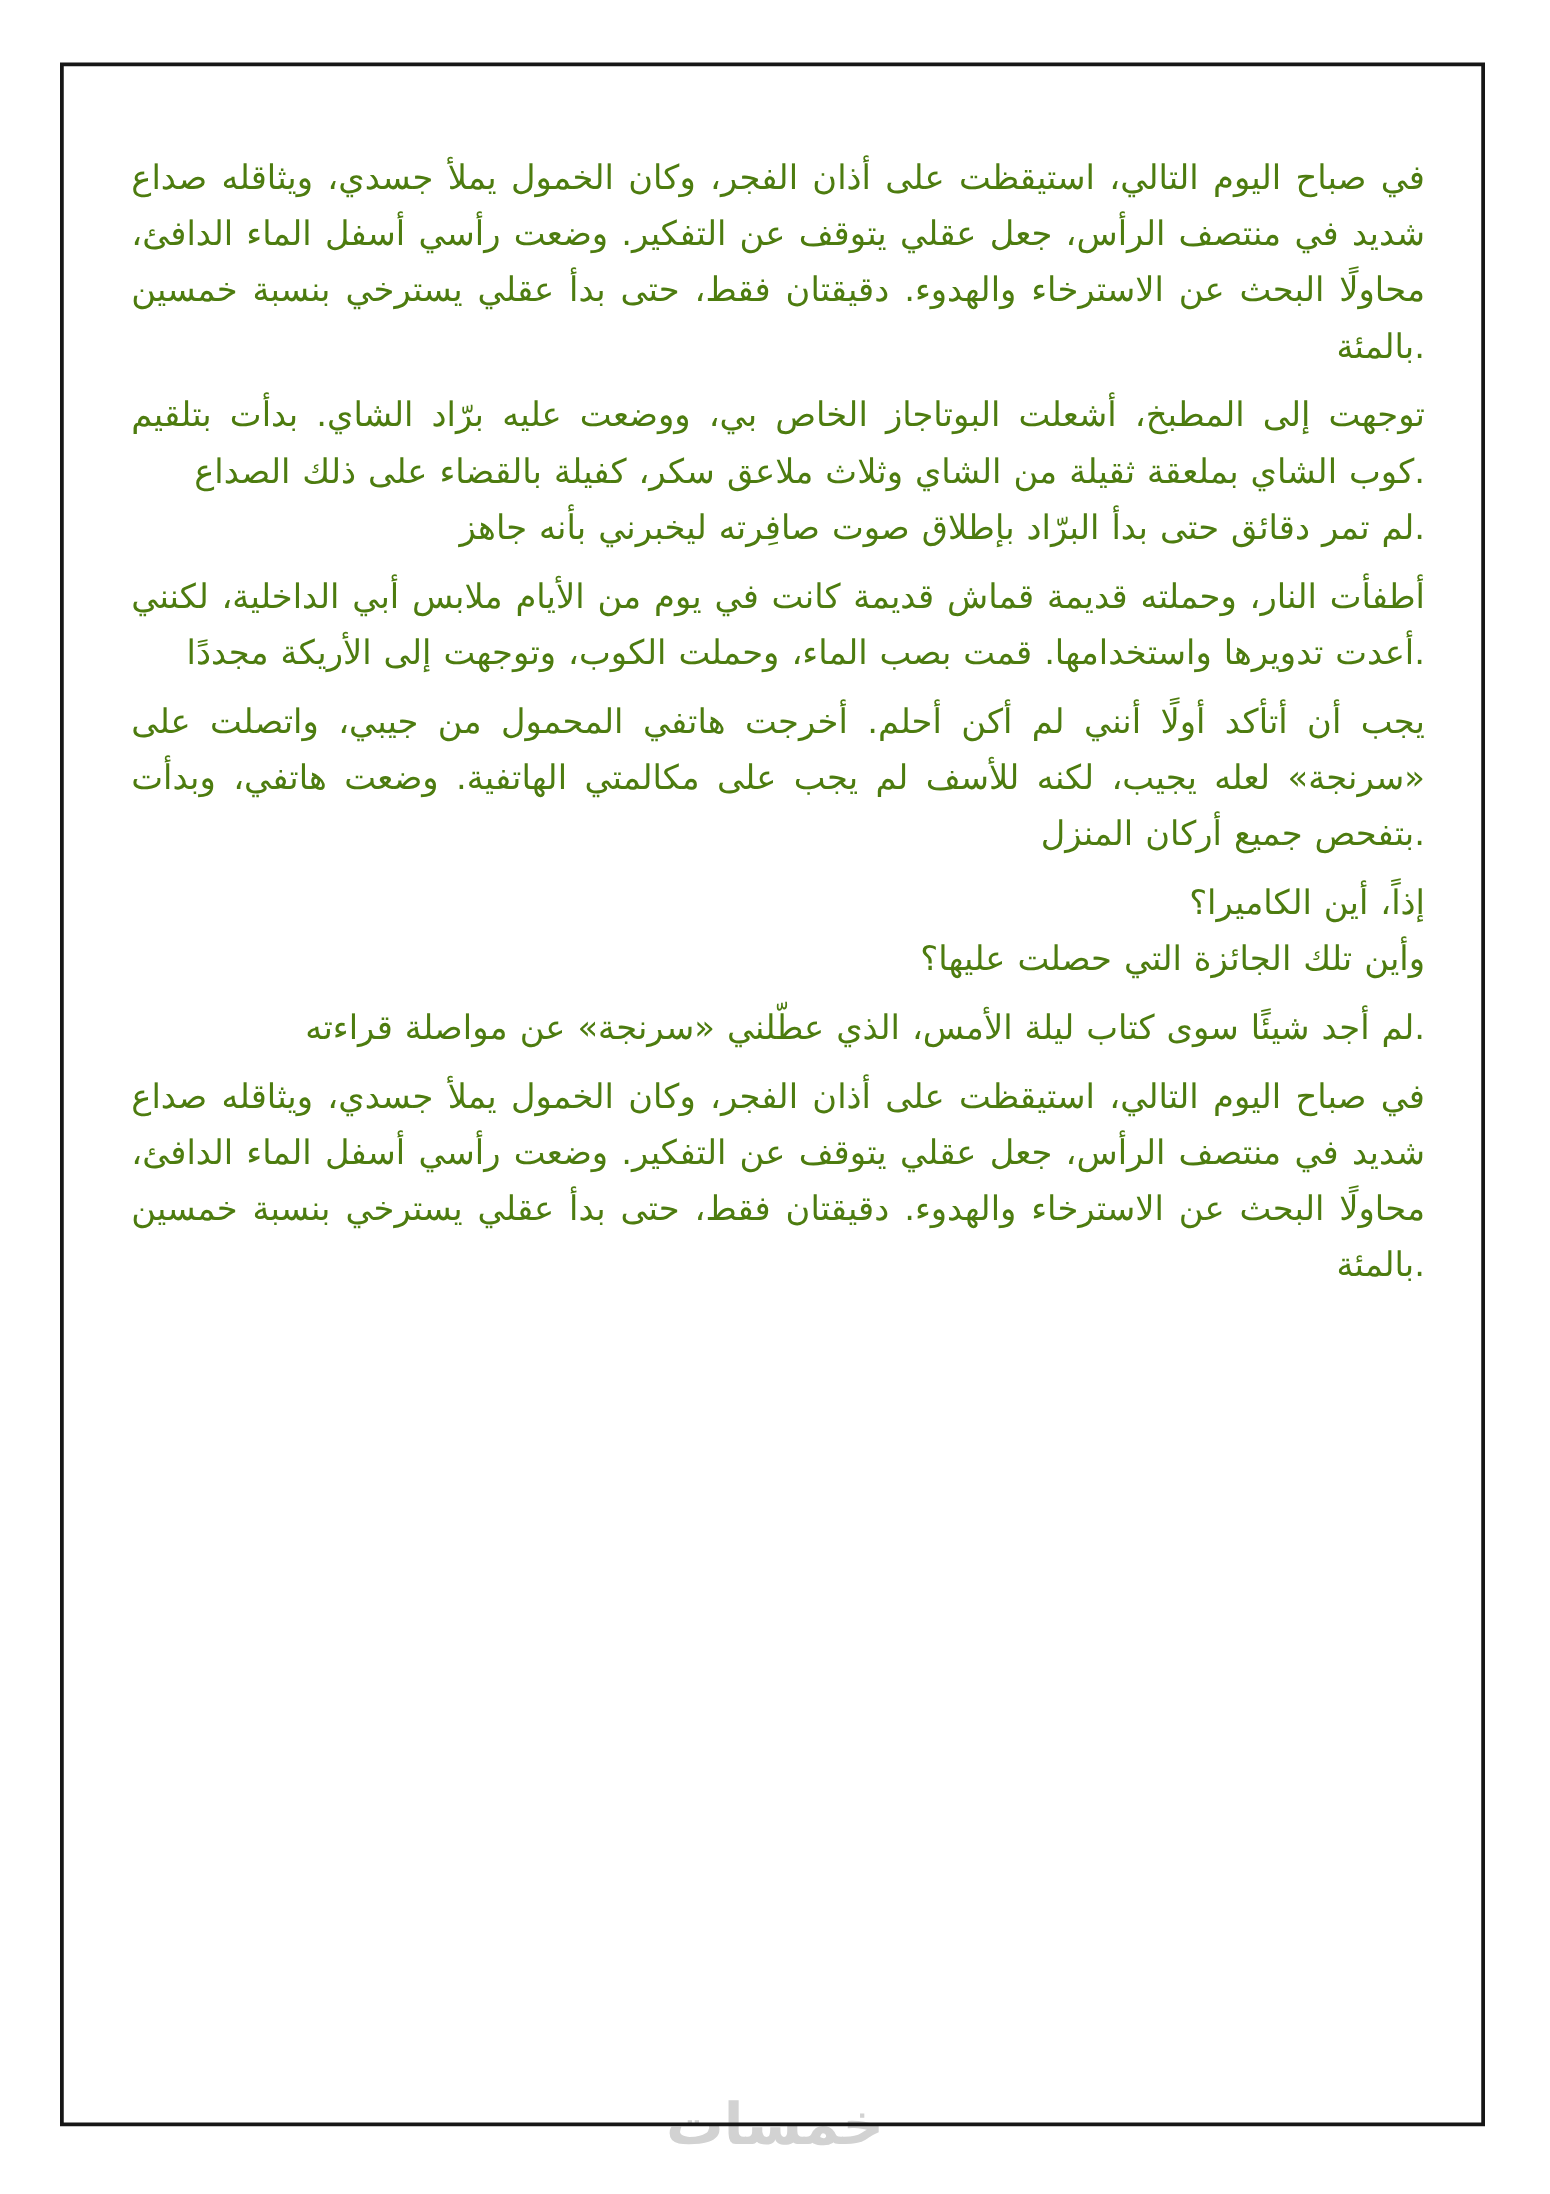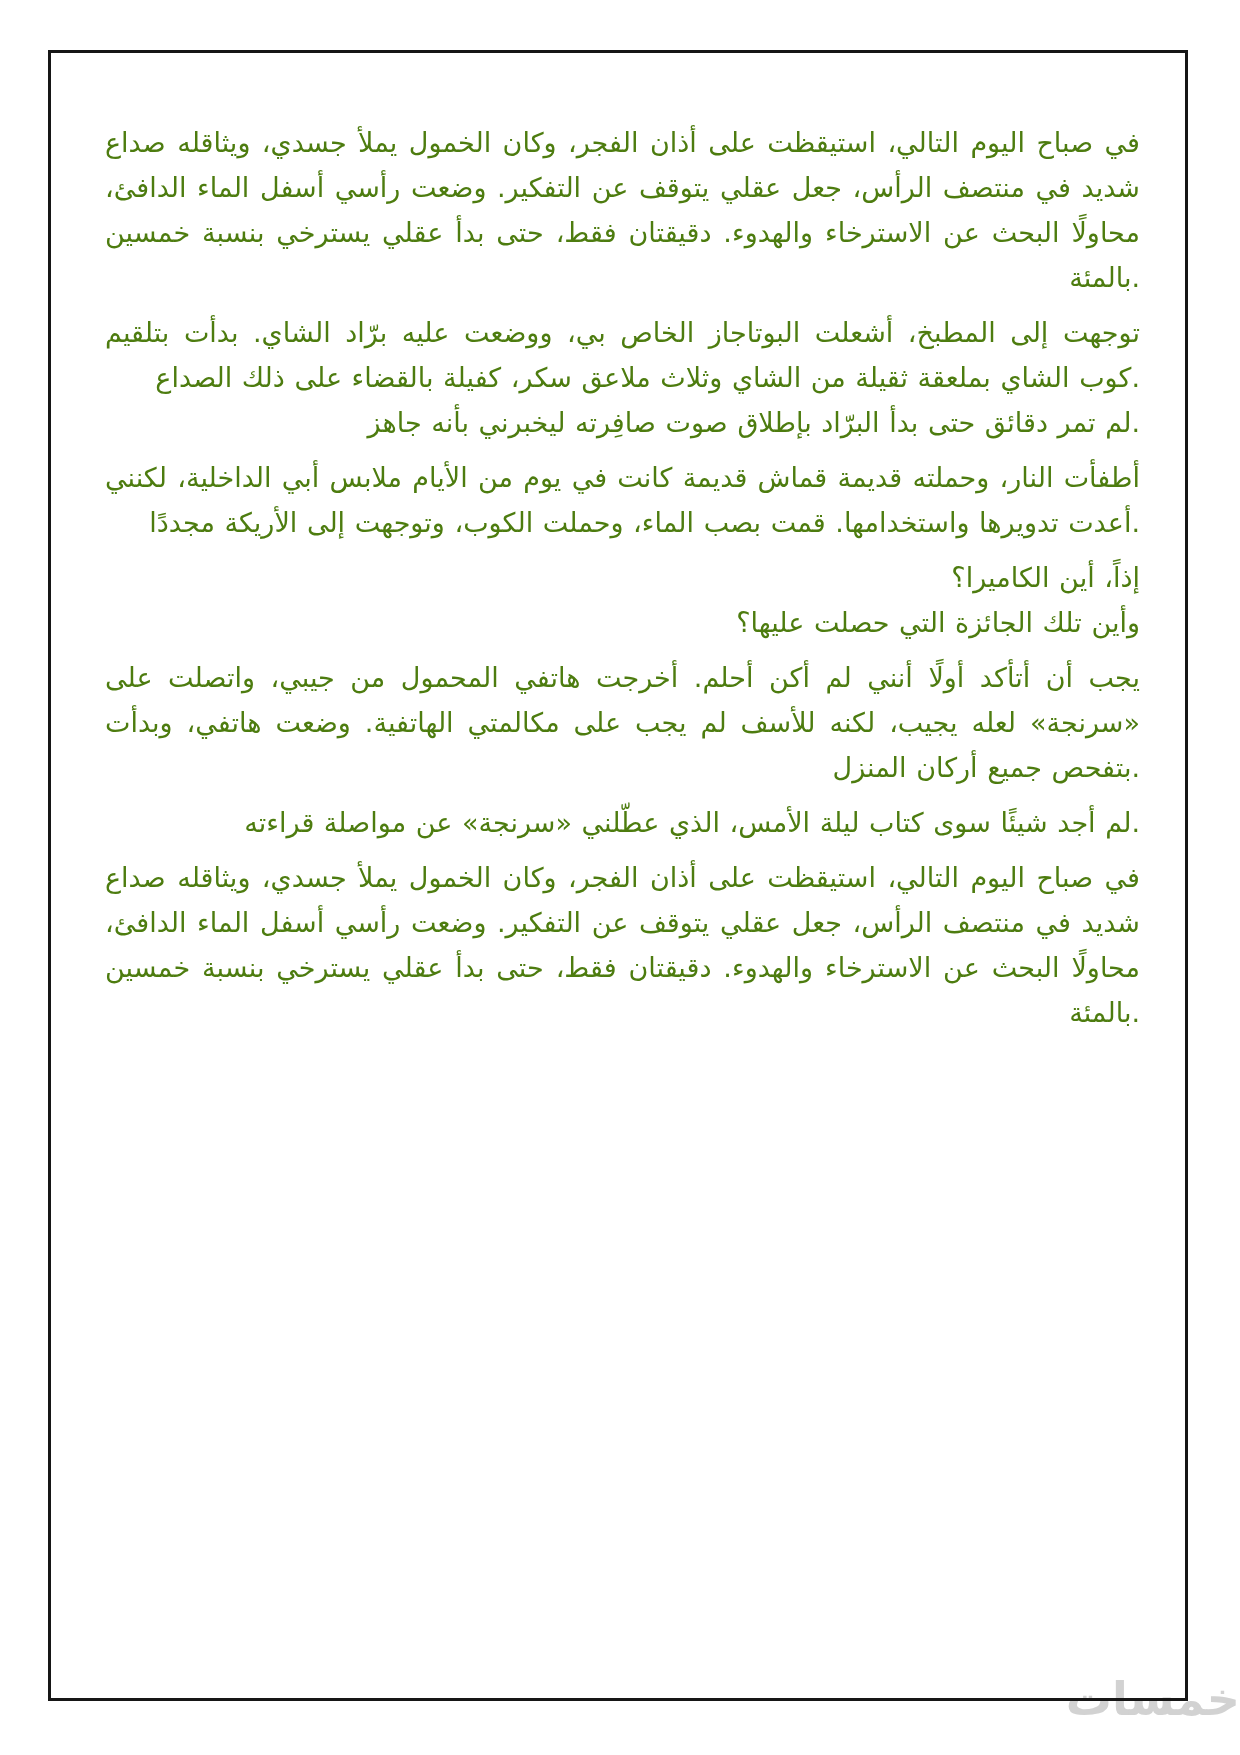--- a/index.html
+++ b/index.html
@@ -48,39 +48,39 @@
     white-space: pre-line;
     word-spacing: 1px;
   }
   
   .watermark {
     position: absolute;
     left: 0;
     right: 0;
     top: 1672px;
     z-index: 1;
-    text-align: right;
+    text-align: center;
     direction: rtl;
     color: #d2d2d2;
     font-size: 46px;
     font-weight: bold;
     letter-spacing: 1px;
     font-family: "DejaVu Sans", sans-serif;
   }
 </style>
 </head>
 <body>
 
 <div class="page">
   <div class="watermark">خمسات</div>
   <div class="page-border"></div>
   <div class="text-block">
       <p class="para">في صباح اليوم التالي، استيقظت على أذان الفجر، وكان الخمول يملأ جسدي، ويثاقله صداع شديد في منتصف الرأس، جعل عقلي يتوقف عن التفكير. وضعت رأسي أسفل الماء الدافئ، محاولًا البحث عن الاسترخاء والهدوء. دقيقتان فقط، حتى بدأ عقلي يسترخي بنسبة خمسين بالمئة.</p>
       <p class="para">توجهت إلى المطبخ، أشعلت البوتاجاز الخاص بي، ووضعت عليه برّاد الشاي. بدأت بتلقيم كوب الشاي بملعقة ثقيلة من الشاي وثلاث ملاعق سكر، كفيلة بالقضاء على ذلك الصداع.
 لم تمر دقائق حتى بدأ البرّاد بإطلاق صوت صافِرته ليخبرني بأنه جاهز.</p>
       <p class="para">أطفأت النار، وحملته قديمة قماش قديمة كانت في يوم من الأيام ملابس أبي الداخلية، لكنني أعدت تدويرها واستخدامها. قمت بصب الماء، وحملت الكوب، وتوجهت إلى الأريكة مجددًا.</p>
+      <p class="para">يجب أن أتأكد أولًا أنني لم أكن أحلم. أخرجت هاتفي المحمول من جيبي، واتصلت على «سرنجة» لعله يجيب، لكنه للأسف لم يجب على مكالمتي الهاتفية. وضعت هاتفي، وبدأت بتفحص جميع أركان المنزل.</p>
       <p class="para">إذاً، أين الكاميرا؟
 وأين تلك الجائزة التي حصلت عليها؟</p>
-      <p class="para">يجب أن أتأكد أولًا أنني لم أكن أحلم. أخرجت هاتفي المحمول من جيبي، واتصلت على «سرنجة» لعله يجيب، لكنه للأسف لم يجب على مكالمتي الهاتفية. وضعت هاتفي، وبدأت بتفحص جميع أركان المنزل.</p>
       <p class="para">لم أجد شيئًا سوى كتاب ليلة الأمس، الذي عطّلني «سرنجة» عن مواصلة قراءته.</p>
       <p class="para">في صباح اليوم التالي، استيقظت على أذان الفجر، وكان الخمول يملأ جسدي، ويثاقله صداع شديد في منتصف الرأس، جعل عقلي يتوقف عن التفكير. وضعت رأسي أسفل الماء الدافئ، محاولًا البحث عن الاسترخاء والهدوء. دقيقتان فقط، حتى بدأ عقلي يسترخي بنسبة خمسين بالمئة.</p>
     </div>
 </div>
 
 </body></html>

